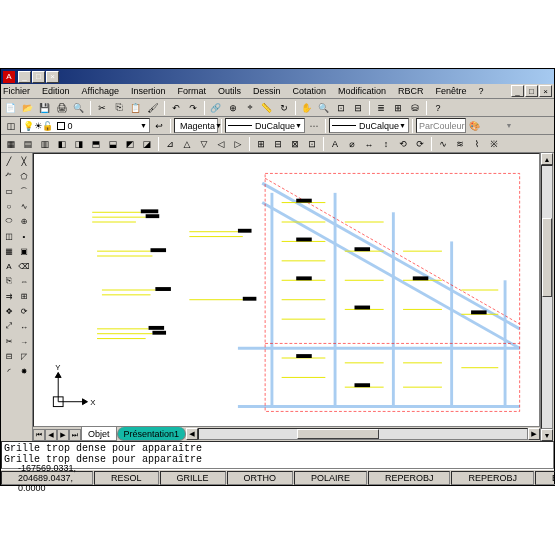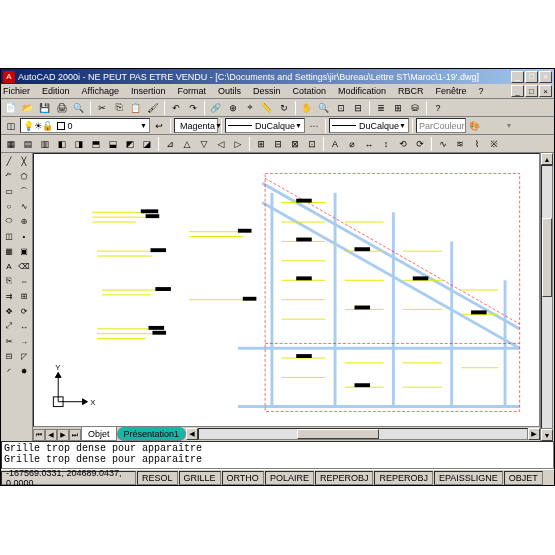--- a/index.html
+++ b/index.html
@@ -37,31 +37,30 @@
   .tabbtn { width: 12px; height: 12px; background: #d4d0c8; border: 1px solid #808080; font-size: 7px; display: flex; align-items: center; justify-content: center; cursor: pointer; }
   .tab { height: 14px; background: #fff; border: 1px solid #808080; border-top: none; padding: 0 6px; font-size: 9px; display: flex; align-items: center; cursor: pointer; }
   .tab.inactive { background: #14b8a6; border-radius: 7px; }
   .sb-track { flex: 1; height: 12px; background: #e0e0e0; border: 1px inset #808080; position: relative; }
   .sb-thumb { position: absolute; height: 100%; background: #d4d0c8; border: 1px solid #fff; border-right-color:#404040; border-bottom-color:#404040; }
   .scroll-v { width: 14px; background: #d4d0c8; display: flex; flex-direction: column; border-left: 1px solid #808080; }
   .sb-btn { width: 12px; height: 12px; background: #d4d0c8; border: 1px solid #fff; border-right-color:#404040; border-bottom-color:#404040; font-size: 7px; display: flex; align-items: center; justify-content: center; cursor: pointer; }
   .sb-track-v { flex: 1; width: 12px; background: #e0e0e0; border: 1px inset #808080; position: relative; }
   .cmdline { height: 28px; background: #fff; border: 1px inset #808080; font-family: "Courier New", monospace; font-size: 10px; padding: 1px 2px; line-height: 1.1; overflow: hidden; }
   .statusbar { height: 16px; background: #d4d0c8; display: flex; align-items: center; font-size: 9px; border-top: 1px solid #fff; }
-  .status-cell { height: 14px; border: 1px inset #808080; padding: 0 4px; display: flex; align-items: center; margin-right: 1px; cursor: pointer; }
+  .status-cell { height: 14px; border: 1px inset #808080; padding: 0 16px; display: flex; align-items: center; margin-right: 1px; cursor: pointer; }
   .coords { width: 135px; }
 </style>
 </head>
 <body>
 
 <div class="window">
 
   <div class="titlebar">
     <div class="icon">A</div>
-    <div class="title">AutoCAD 2000i - NE PEUT PAS ETRE VENDU - [C:\Documents and Settings\jir\Bureau\Lettre ST\Maroc\1-19'.dwg]</div>
     <div class="winbtns">
       <div class="winbtn">_</div>
       <div class="winbtn">□</div>
       <div class="winbtn">×</div>
     </div>
   </div>
 
   <div class="menubar">
     <span>Fichier</span>
     <span>Edition</span>

